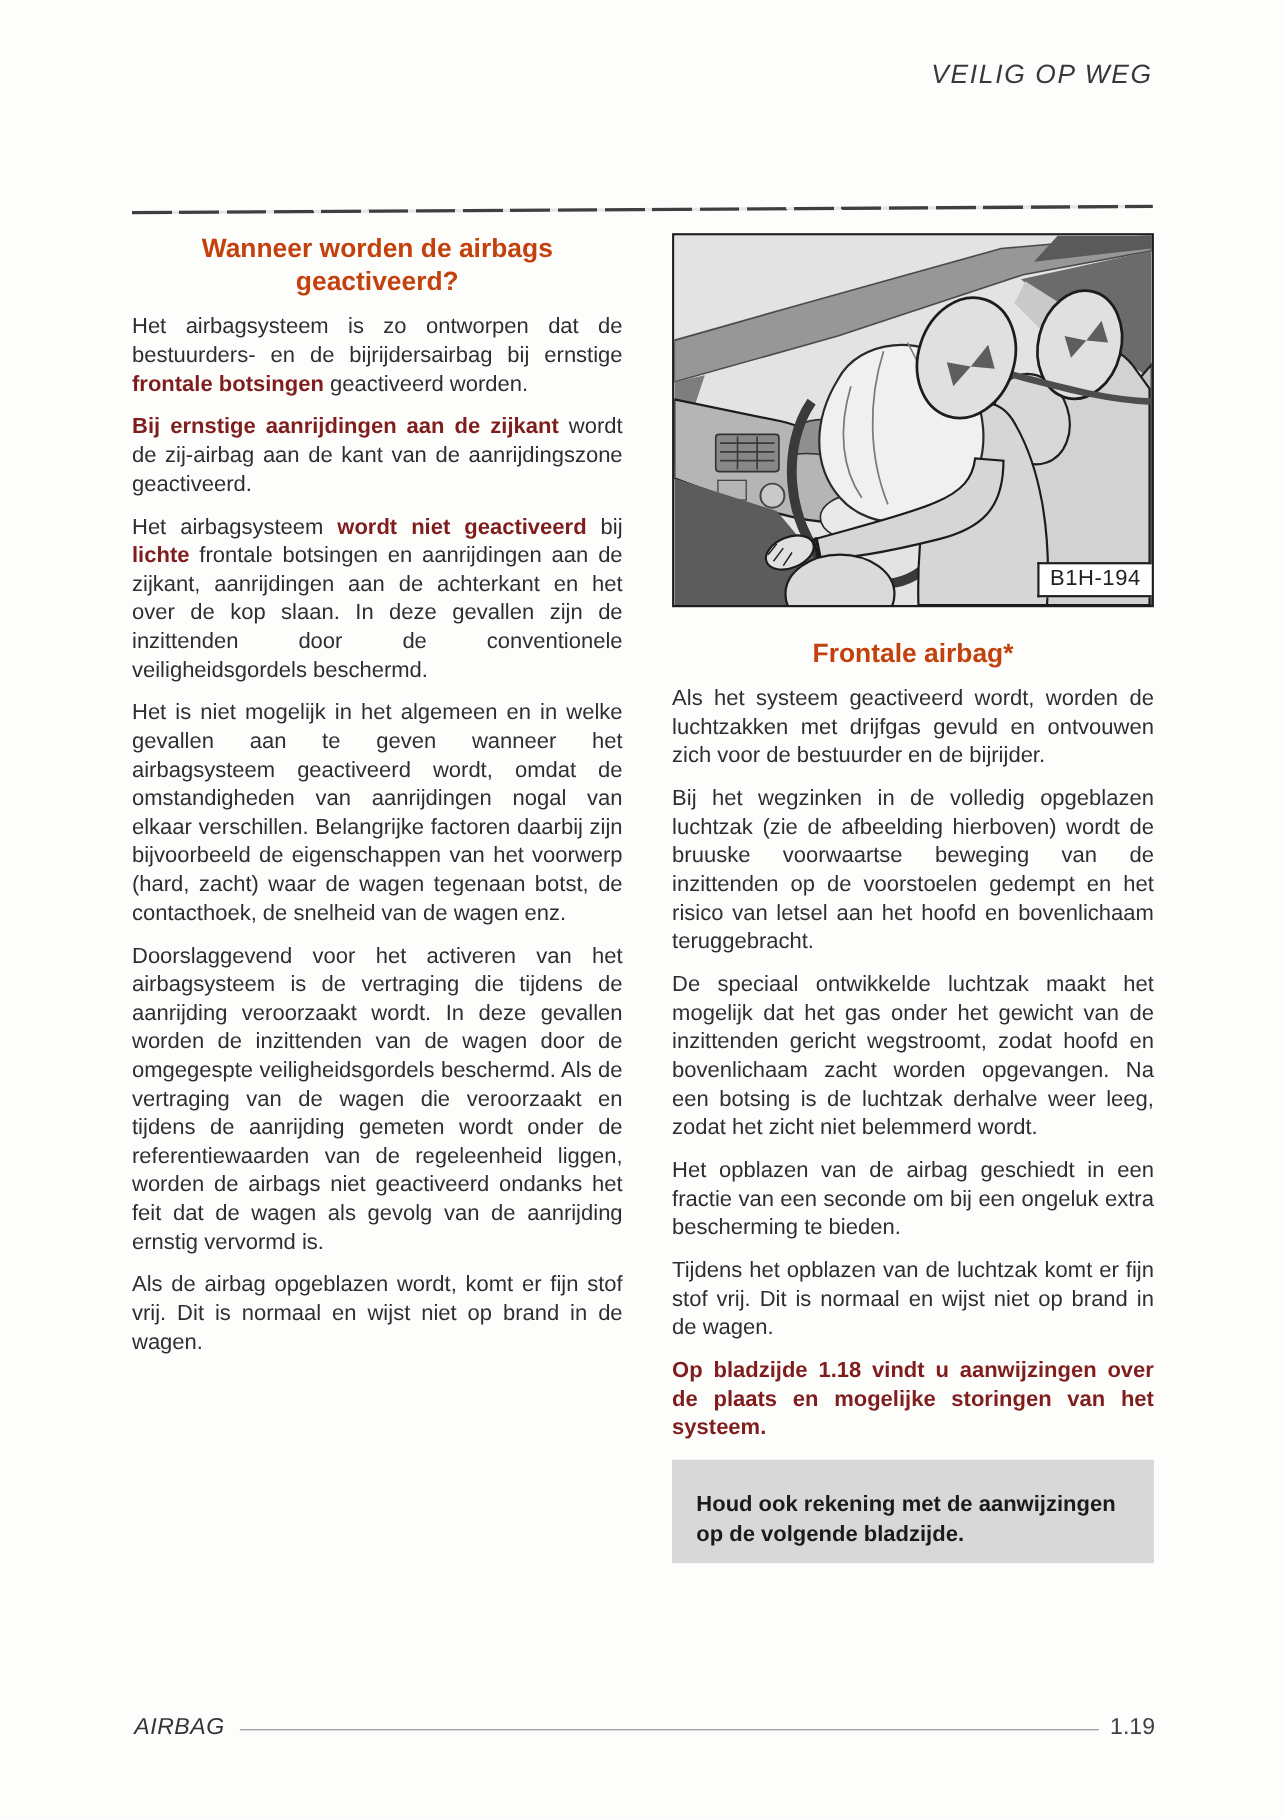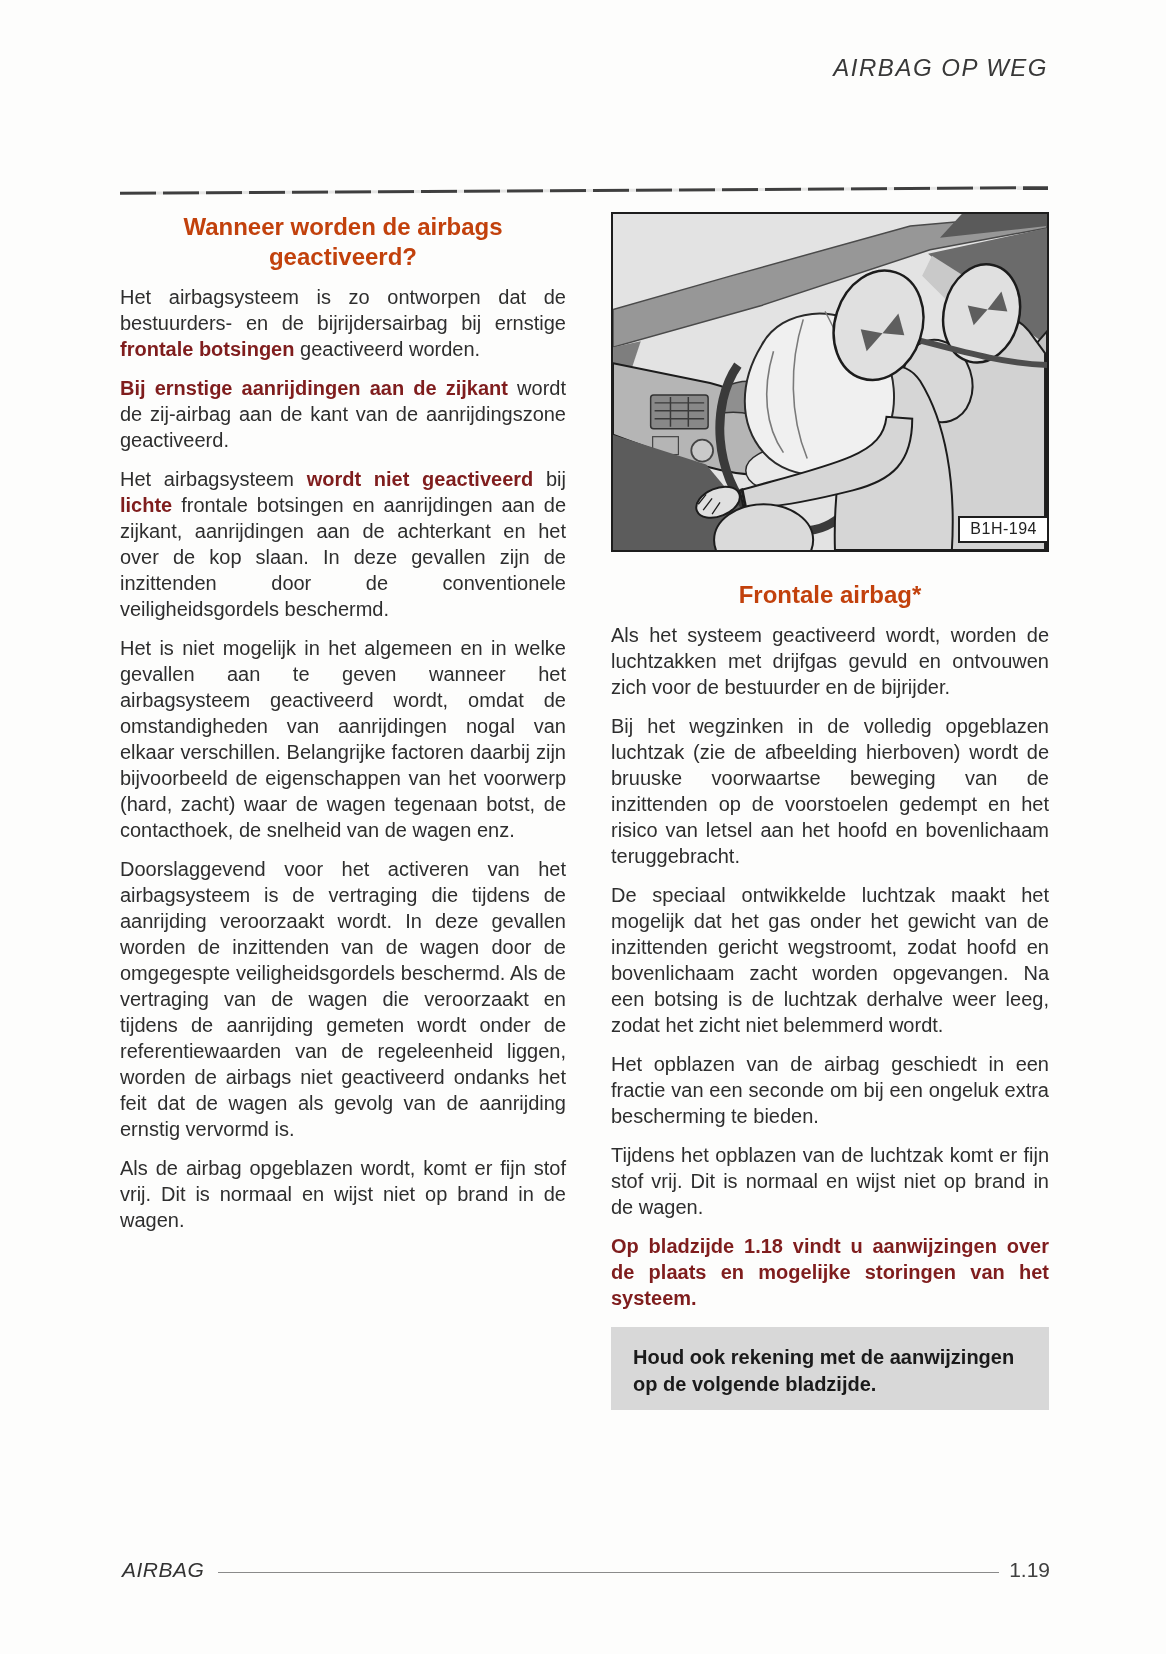--- a/index.html
+++ b/index.html
@@ -35,45 +35,45 @@
   .para .b{font-weight:bold;color:#7f1d1d;}
   .figure{
     position:relative;width:438px;height:340px;
     border:2px solid #1d1d1d;box-sizing:border-box;
     background:#e3e3e3;margin:0 0 28px 0;
   }
   .figure svg{display:block;width:100%;height:100%;}
   .figure-label{
     position:absolute;right:0px;bottom:7px;
     background:#ffffff;border:2px solid #1d1d1d;border-right:none;
-    font-size:16px;color:#222;padding:2px 10px 3px 10px;
+    font-size:20px;color:#222;padding:2px 10px 3px 10px;
     letter-spacing:0.5px;
   }
   .note-box{
     background:#d8d8d8;
     margin-top:16px;
-    padding:17px 14px 12px 22px;
+    padding:28px 14px 12px 22px;
     font-size:20px;line-height:27px;font-weight:bold;color:#1a1a1a;
     text-align:left;
   }
   .page-footer{
     position:absolute;left:122px;right:116px;top:1558px;
     display:flex;align-items:center;
     font-size:21px;color:#333;
   }
   .footer-label{font-style:italic;letter-spacing:0.5px;flex:0 0 auto;text-align:center;}
   .footer-rule{flex:1 1 auto;height:0;border-top:1.5px solid #8a8a8a;margin:4px 10px 0 14px;}
   .page-number{flex:0 0 auto;color:#404040;}
 </style>
 </head>
 <body>
 
 <div class="page">
 
-  <div class="page-header">AIRBAG OP WEG</div>
+  <div class="page-header">VEILIG OP WEG</div>
   <div class="top-rule"></div>
 
   <div class="col col-left">
     <h2 class="section-heading">Wanneer worden de airbags geactiveerd?</h2>
     <div>
         <p class="para"><span>Het airbagsysteem is zo ontworpen dat de bestuurders- en de bijrijdersairbag bij ernstige </span><span class="b">frontale botsingen</span><span> geactiveerd worden.</span></p>
         <p class="para"><span class="b">Bij ernstige aanrijdingen aan de zijkant</span><span> wordt de zij-airbag aan de kant van de aanrijdingszone geactiveerd.</span></p>
         <p class="para"><span>Het airbagsysteem </span><span class="b">wordt niet geactiveerd</span><span> bij </span><span class="b">lichte</span><span> frontale botsingen en aanrijdingen aan de zijkant, aanrijdingen aan de achterkant en het over de kop slaan. In deze gevallen zijn de inzittenden door de conventionele veiligheidsgordels beschermd.</span></p>
         <p class="para"><span>Het is niet mogelijk in het algemeen en in welke gevallen aan te geven wanneer het airbagsysteem geactiveerd wordt, omdat de omstandigheden van aanrijdingen nogal van elkaar verschillen. Belangrijke factoren daarbij zijn bijvoorbeeld de eigenschappen van het voorwerp (hard, zacht) waar de wagen tegenaan botst, de contacthoek, de snelheid van de wagen enz.</span></p>
         <p class="para"><span>Doorslaggevend voor het activeren van het airbagsysteem is de vertraging die tijdens de aanrijding veroorzaakt wordt. In deze gevallen worden de inzittenden van de wagen door de omgegespte veiligheidsgordels beschermd. Als de vertraging van de wagen die veroorzaakt en tijdens de aanrijding gemeten wordt onder de referentiewaarden van de regeleenheid liggen, worden de airbags niet geactiveerd ondanks het feit dat de wagen als gevolg van de aanrijding ernstig vervormd is.</span></p>

